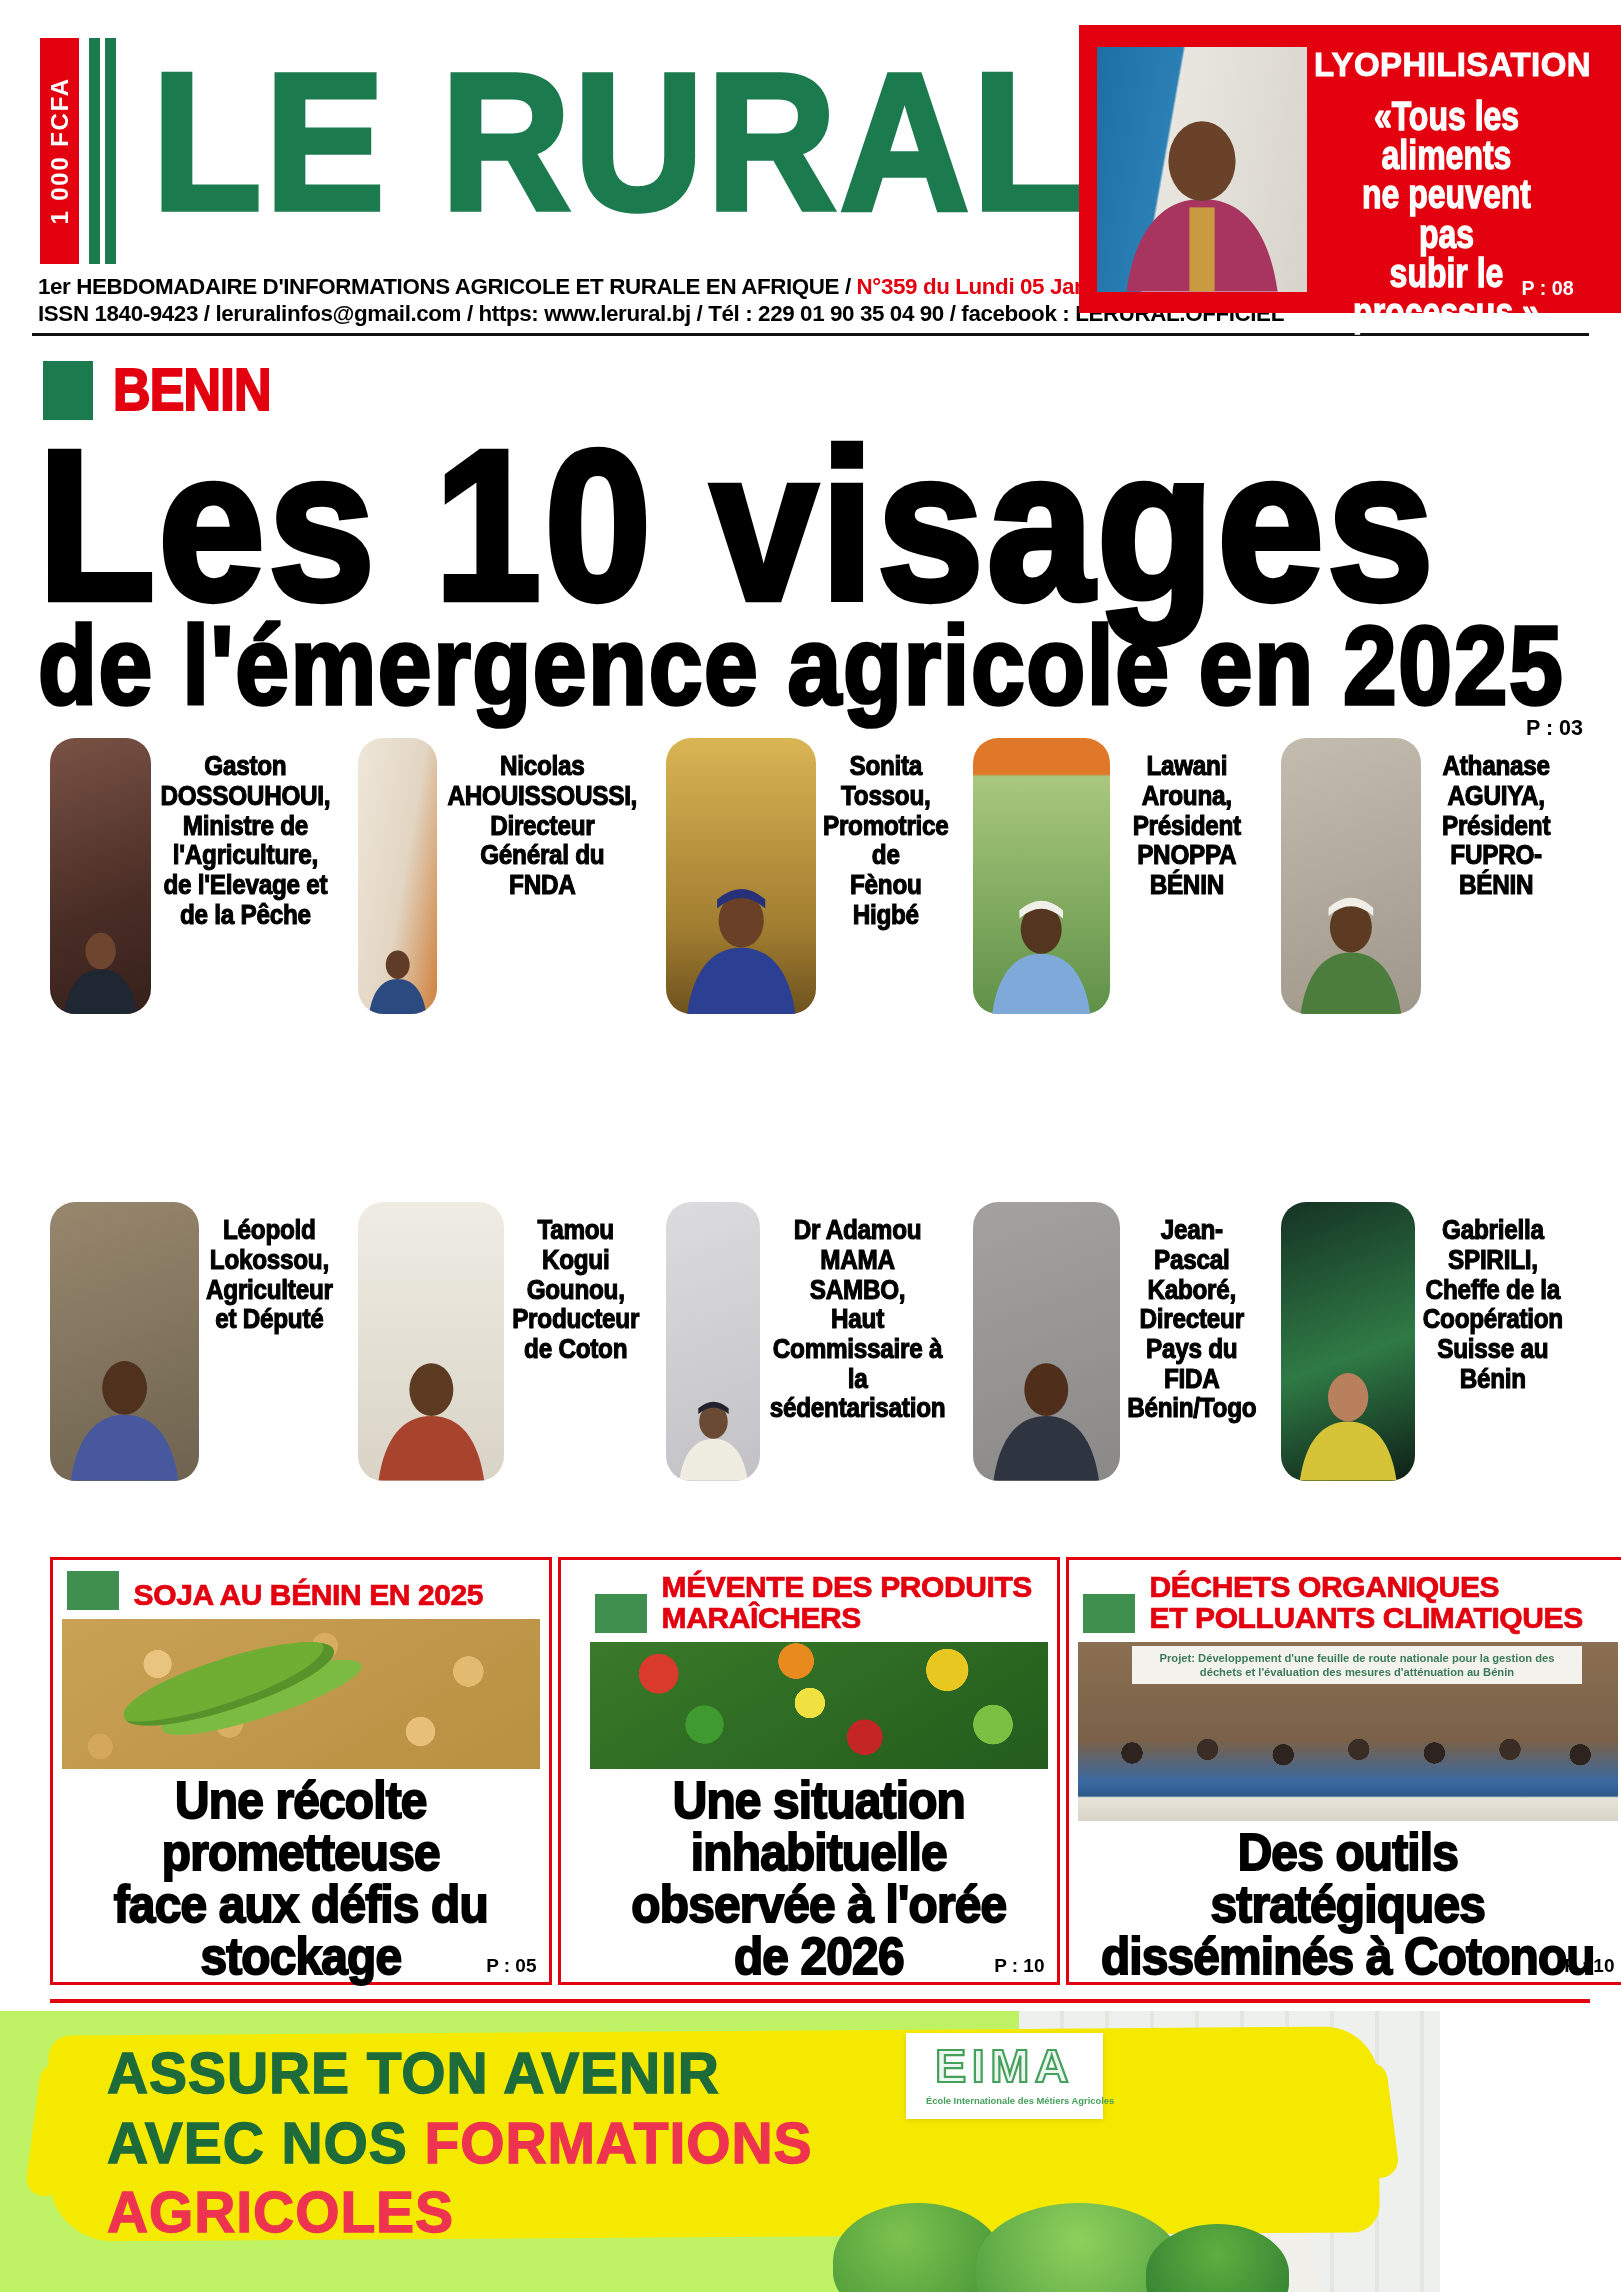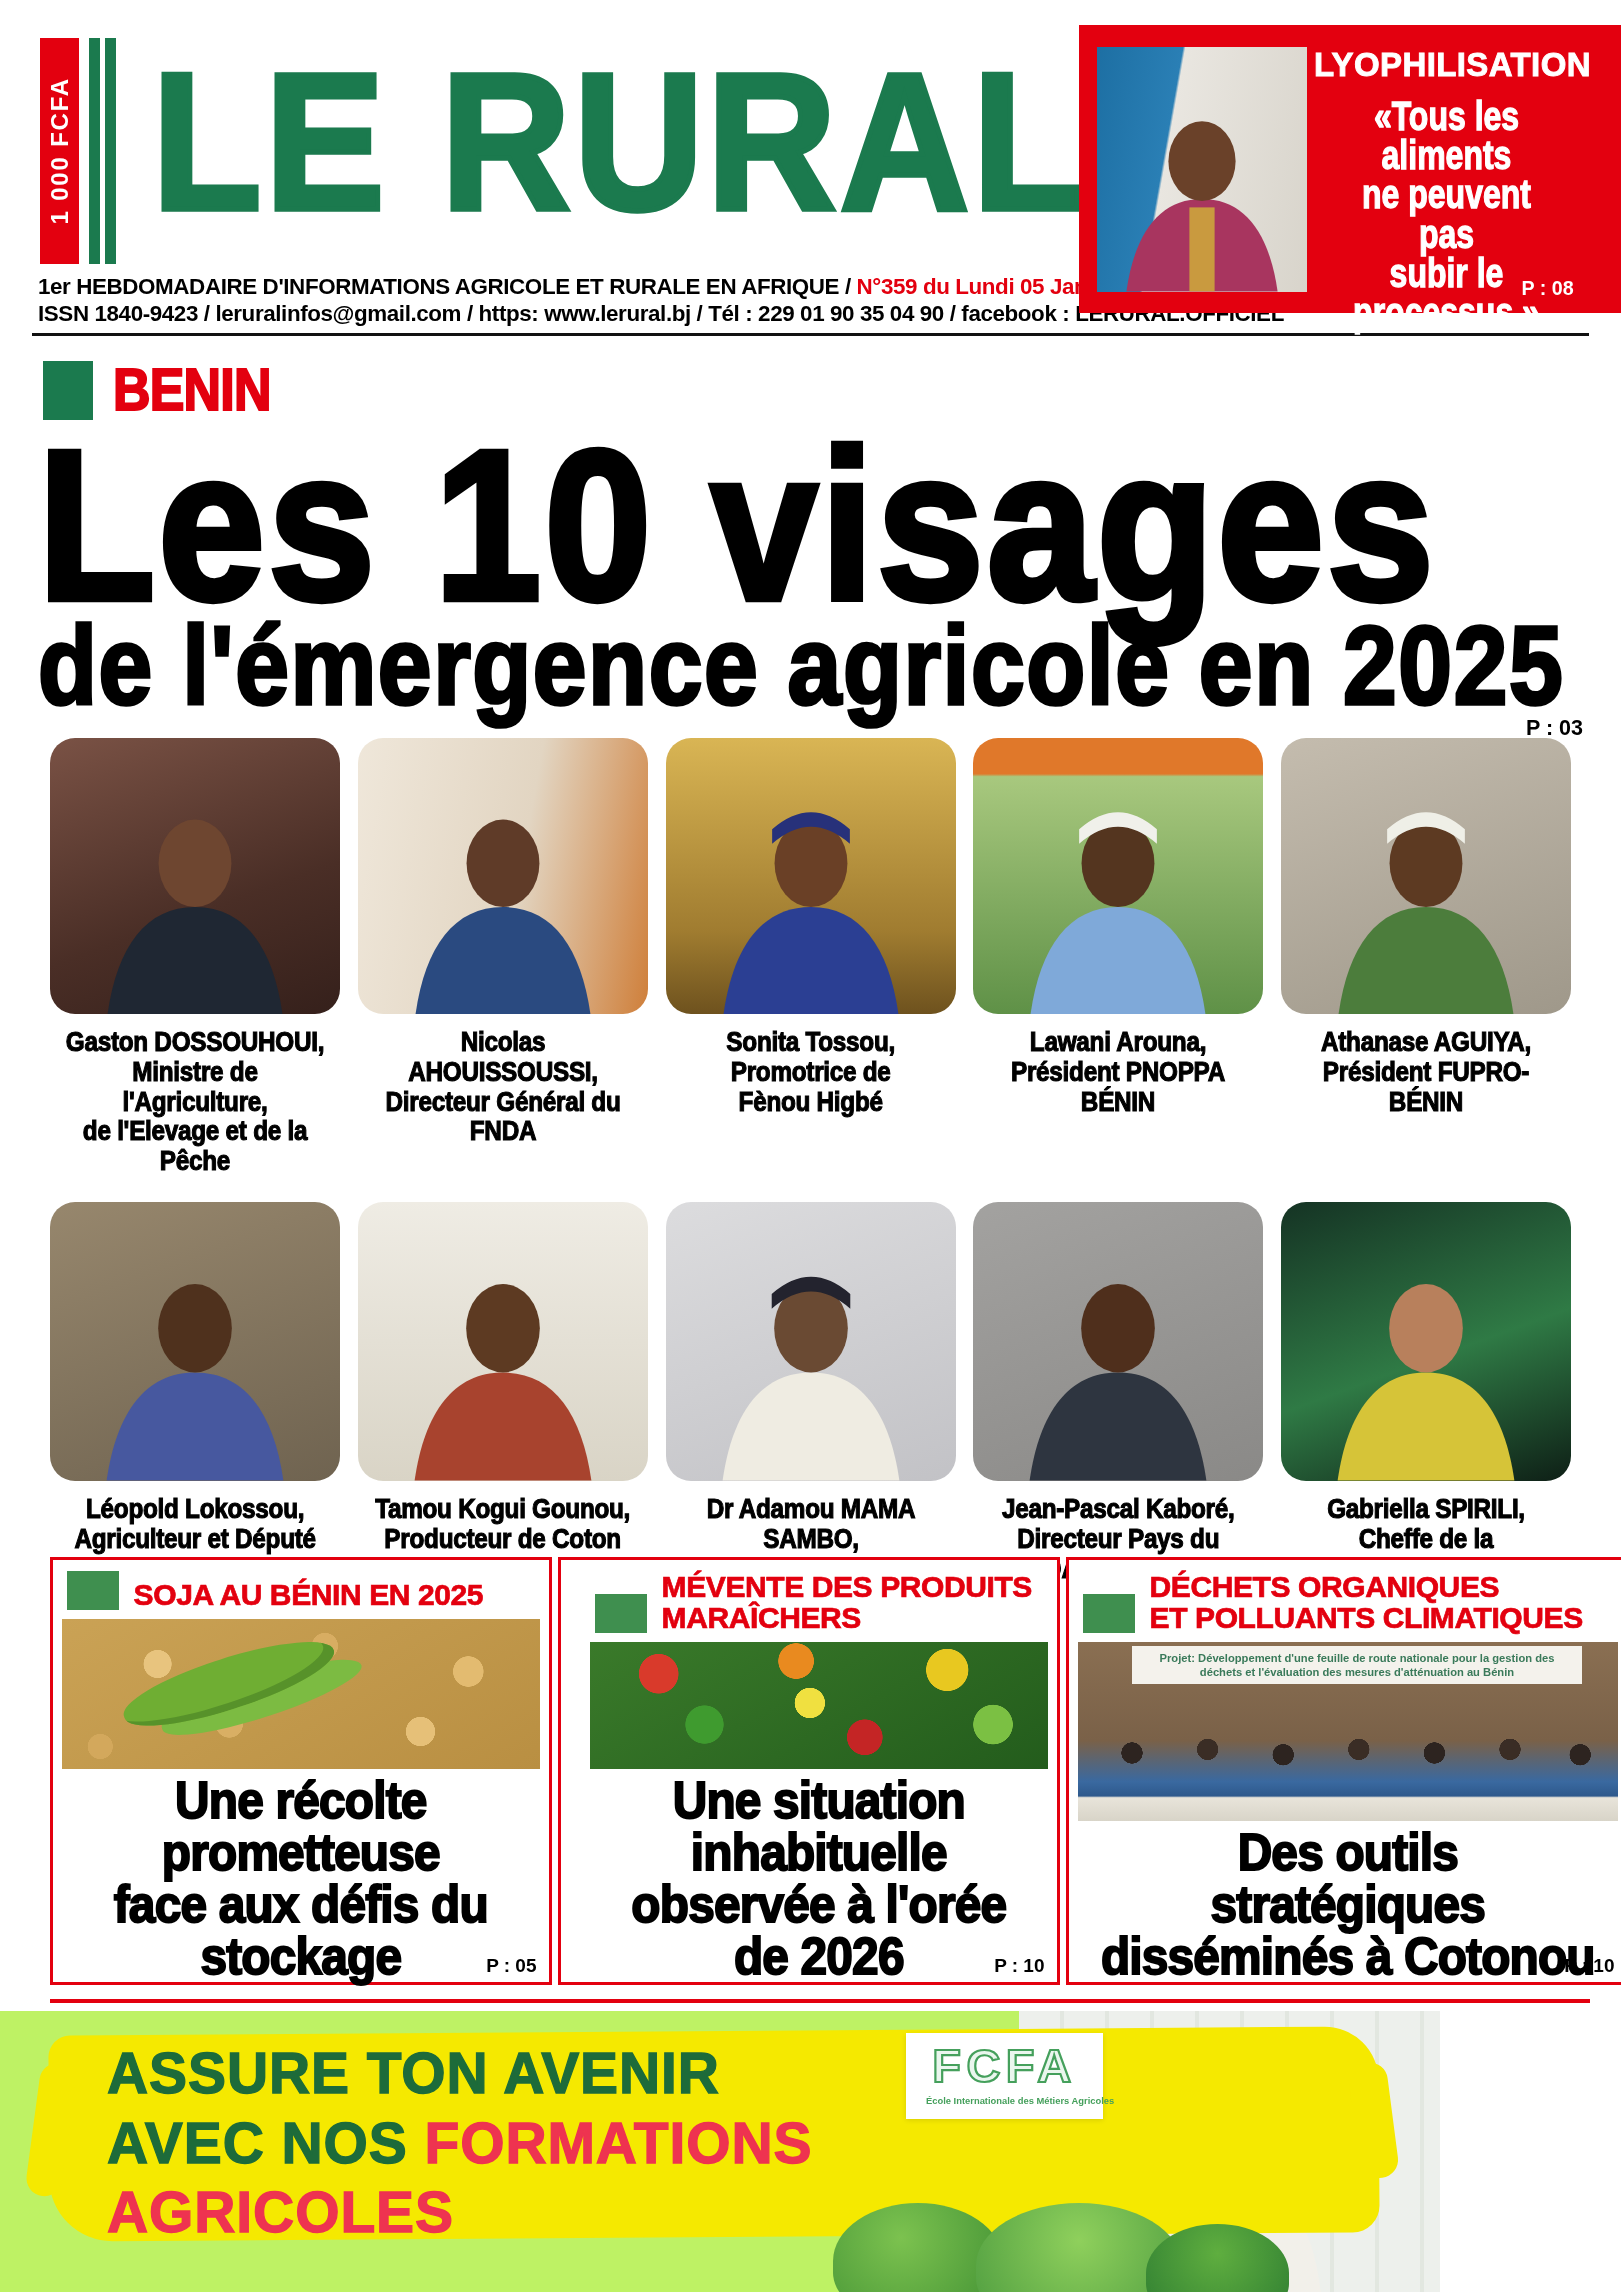--- a/index.html
+++ b/index.html
@@ -45,21 +45,21 @@
        letter-spacing:3.6px;-webkit-text-stroke:6.3px #000;white-space:nowrap;
        transform:scaleX(0.9);transform-origin:left;}
   .hl2{position:absolute;left:38px;top:611px;margin:0;font-size:111px;line-height:1.0;font-weight:700;
        letter-spacing:1.8px;-webkit-text-stroke:3.6px #000;white-space:nowrap;
        transform:scaleX(0.87);transform-origin:left;}
   .lead-page{position:absolute;right:38px;top:716px;font-size:21.5px;font-weight:700;}
 
   
   .prow{position:absolute;left:50px;width:1521px;display:flex;justify-content:space-between;}
   .row1{top:738px;} .row2{top:1202px;}
-  .card{width:290px;display:flex;flex-direction:column;align-items:center;}
+  .card{width:290px;display:flex;align-items:flex-start;}
   .photo{position:relative;width:290px;height:276px;border-radius:25px;overflow:hidden;background:var(--bg);}
   .row2 .photo{height:279px;}
   .photo svg{position:absolute;bottom:0;left:0;width:100%;height:88%;}
   .sil .head{fill:var(--skin);} .sil .body{fill:var(--attire);} .sil .cap{fill:var(--cap,transparent);}
   .caption{margin-top:14.3px;font-size:27px;font-weight:700;line-height:1.1;text-align:center;
            white-space:pre-line;-webkit-text-stroke:1.1px #000;transform:scaleX(0.9);letter-spacing:-0.3px;}
   .p1{--bg:linear-gradient(160deg,#7a5245 0%,#4a2e26 60%,#35201b 100%);--skin:#6e4630;--attire:#1f2733;}
   .p2{--bg:linear-gradient(100deg,#efe7da 0%,#e2d5c2 55%,#cf7f3a 100%);--skin:#5f3b28;--attire:#2a4a80;}
   .p3{--bg:linear-gradient(180deg,#d9b554 0%,#a07c30 70%,#6e521e 100%);--skin:#6a4026;--attire:#2b3f93;--cap:#27317a;}
   .p4{--bg:linear-gradient(180deg,#e0782a 0%,#e0782a 13%,#a8c87e 14%,#5f9147 100%);--skin:#54351f;--attire:#7fa9d9;--cap:#f0f0ea;}
@@ -362,21 +362,21 @@
       </svg>
     </div>
     <div class="brush"></div>
     <div class="ad-l1">ASSURE TON AVENIR</div>
     <div class="ad-l2">
       <span class="g">AVEC NOS</span>
       <span class="r">FORMATIONS</span>
     </div>
     <div class="ad-l3">AGRICOLES</div>
     <div class="eima-card">
-      <div class="eima-logo">FCFA</div>
+      <div class="eima-logo">EIMA</div>
       <div class="eima-sub">École Internationale des Métiers Agricoles</div>
     </div>
     <div class="veg v1"></div>
     <div class="veg v2"></div>
     <div class="veg v3"></div>
   </footer>
 
 </div>
 
 

